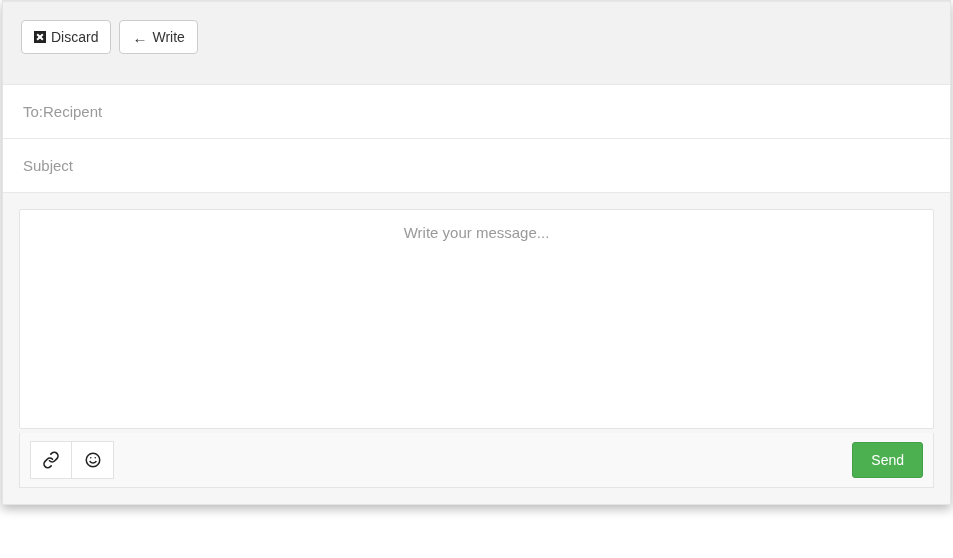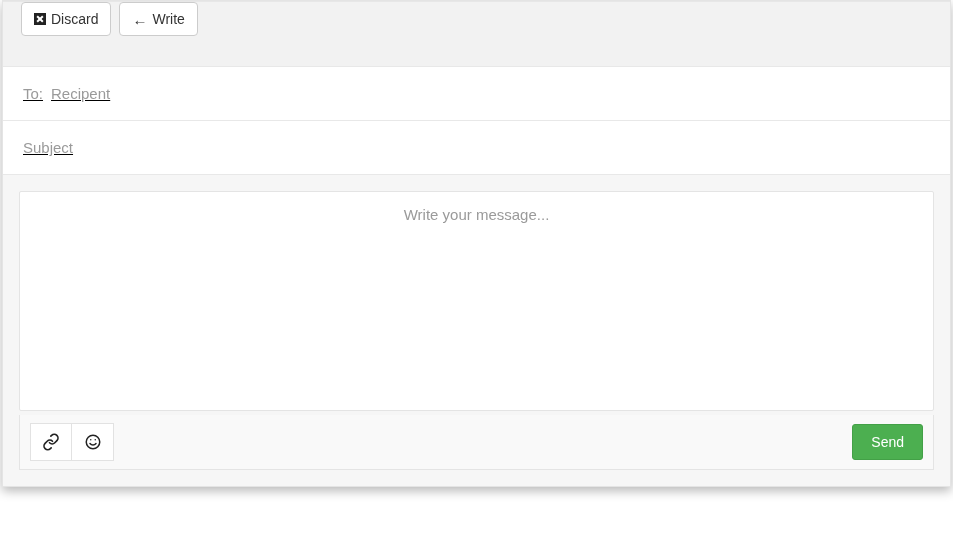--- a/index.html
+++ b/index.html
@@ -15,21 +15,21 @@
       overflow: hidden;
     }
     .compose-panel {
       width: 949px;
       margin: 0 auto;
       background: #f2f2f2;
       border: 1px solid #e4e4e4;
       box-shadow: 0 4px 10px rgba(0,0,0,0.28);
     }
     .header-bar {
-      padding: 0 18px 30px 18px;
+      padding: 18px 18px 30px 18px;
       background: #f2f2f2;
       border-top: 1px solid #e7e7e7;
       display: flex;
       gap: 8px;
     }
     .btn {
       display: inline-flex;
       align-items: center;
       gap: 5px;
       background: #fff;
@@ -65,22 +65,20 @@
       font-size: 15px;
       line-height: 1;
       color: #333;
     }
     .field-row {
       background: #fff;
       border-top: 1px solid #e8e8e8;
       padding: 18px 20px;
       display: flex;
       align-items: center;
-      gap: 8px;
-      text-decoration: underline;
     }
     .field-label {
       color: #9a9a9a;
       font-size: 15px;
       flex: 0 0 auto;
     }
     .field-input {
       flex: 1;
       border: none;
       outline: none;

